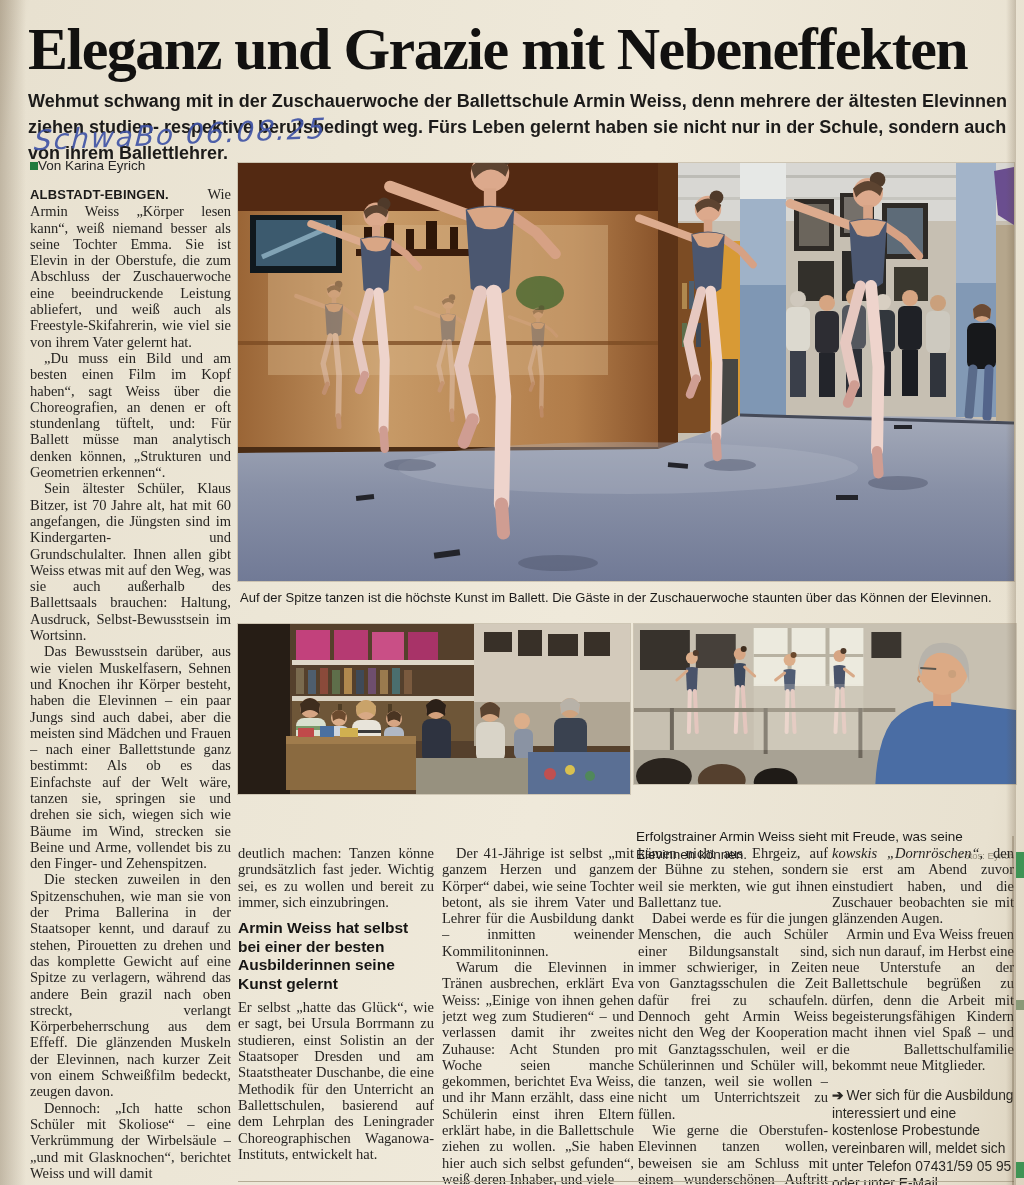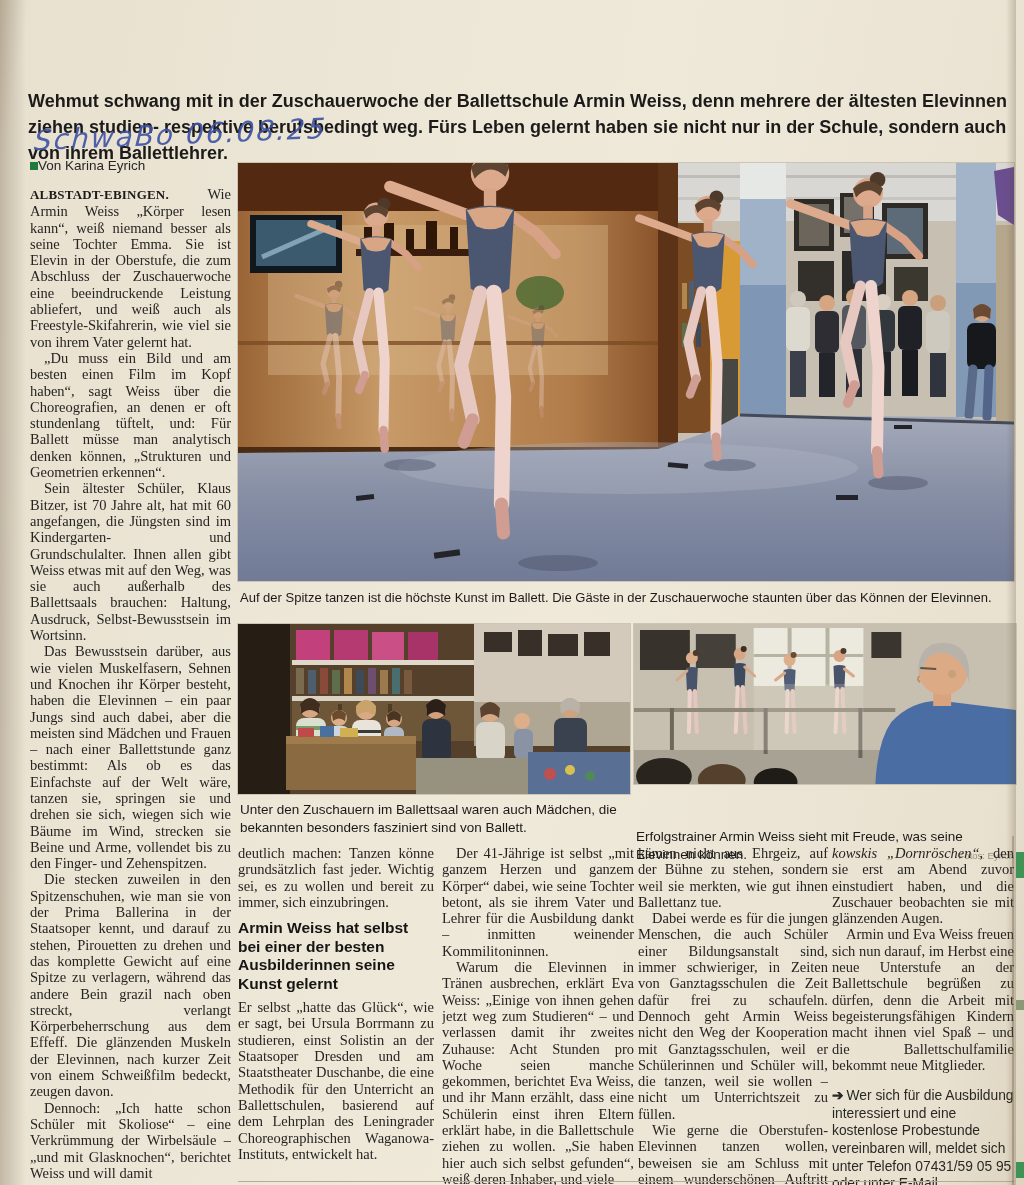--- a/index.html
+++ b/index.html
@@ -26,21 +26,21 @@
   .byline .sq{width:8px;height:8px;background:#1f7a3d;display:inline-block;}
   .col{text-align:justify;font-size:14.5px;line-height:16.3px;color:#262422;overflow:hidden;}
   .col1{left:30px;top:186px;width:201px;height:999px;}
   .bcol{top:845px;height:340px;}
   .col2{left:238px;width:196px;}
   .col3{left:442px;width:192px;}
   .col4{left:638px;width:190px;}
   .col5{left:832px;width:182px;}
   .para{margin:0;text-indent:14px;}
   .para.noind{text-indent:0;}
-  .dateline{font-family:Liberation Serif, serif;font-size:13px;letter-spacing:.2px;color:#1b1a19;}
+  .dateline{font-family:Liberation Sans, sans-serif;font-size:13px;letter-spacing:.2px;color:#1b1a19;}
   .crosshead{margin:9px 0 6px 0;font-family:"Liberation Sans",sans-serif;font-weight:bold;
     font-size:15.5px;line-height:18.5px;color:#161514;text-align:left;}
   .infonote{margin-top:14px;font-family:"Liberation Sans",sans-serif;font-size:13.8px;
     line-height:17.6px;color:#2a2824;text-align:left;}
   .infonote .arrow{font-weight:bold;margin-right:3px;}
   .photo{box-shadow:0 0 0 1px rgba(110,95,70,.25);overflow:hidden;background:#999;}
   .photo svg{display:block;width:100%;height:100%;}
   .mainphoto{left:238px;top:163px;width:776px;height:418px;}
   .photoL{left:238px;top:624px;width:392px;height:170px;}
   .photoR{left:634px;top:624px;width:382px;height:160px;}
@@ -54,20 +54,21 @@
   .nextpage-mark{left:1016px;width:8px;background:#3f9455;}
   .nm1{top:852px;height:26px;}
   .nm2{top:1000px;height:10px;background:#8a9a78;}
   .nm3{top:1162px;height:16px;}
 </style>
 </head>
 <body>
 
 <div class="page">
 
+  <div class="abs headline">Eleganz und Grazie mit Nebeneffekten</div>
 
   <div class="abs subhead">Wehmut schwang mit in der Zuschauerwoche der Ballettschule Armin Weiss, denn mehrere der ältesten Elevinnen ziehen studien- respektive berufsbedingt weg. Fürs Leben gelernt haben sie nicht nur in der Schule, sondern auch von ihrem Ballettlehrer.</div>
 
   <div class="abs handwriting">SchwaBo 06.08.25</div>
 
   <div class="abs byline">
     <span class="sq"></span>
     <span>Von Karina Eyrich</span>
   </div>
 
@@ -280,21 +281,20 @@
         <rect x="82" y="102" width="14" height="11" fill="#4a70a0"></rect>
         <rect x="102" y="104" width="18" height="9" fill="#d0b050"></rect>
       <rect x="178" y="134" width="214" height="36" fill="#97917f"></rect>
       <rect x="290" y="128" width="102" height="42" fill="#5a6f94"></rect>
       <circle cx="312" cy="150" r="6" fill="#c05050"></circle>
         <circle cx="332" cy="146" r="5" fill="#d8c050"></circle>
         <circle cx="352" cy="152" r="5" fill="#50885a"></circle>
     </svg>
   </div>
 
-  <div class="abs cap capL">Unter den Zuschauern im Ballettsaal waren auch Mädchen, die bekannten besonders fasziniert sind von Ballett.</div>
 
   <div class="abs photo photoR">
     <svg viewBox="0 0 383 160" preserveAspectRatio="none">
       <rect width="383" height="160" fill="#c7c0b1"></rect>
       <rect x="6" y="6" width="50" height="40" fill="#37322c"></rect>
         <rect x="62" y="10" width="40" height="34" fill="#46403a"></rect>
       <rect x="120" y="4" width="110" height="58" fill="#eceade"></rect>
       <rect x="154" y="4" width="4" height="58" fill="#b8b2a2"></rect>
         <rect x="192" y="4" width="4" height="58" fill="#b8b2a2"></rect>
         <rect x="120" y="30" width="110" height="3" fill="#b8b2a2"></rect>

